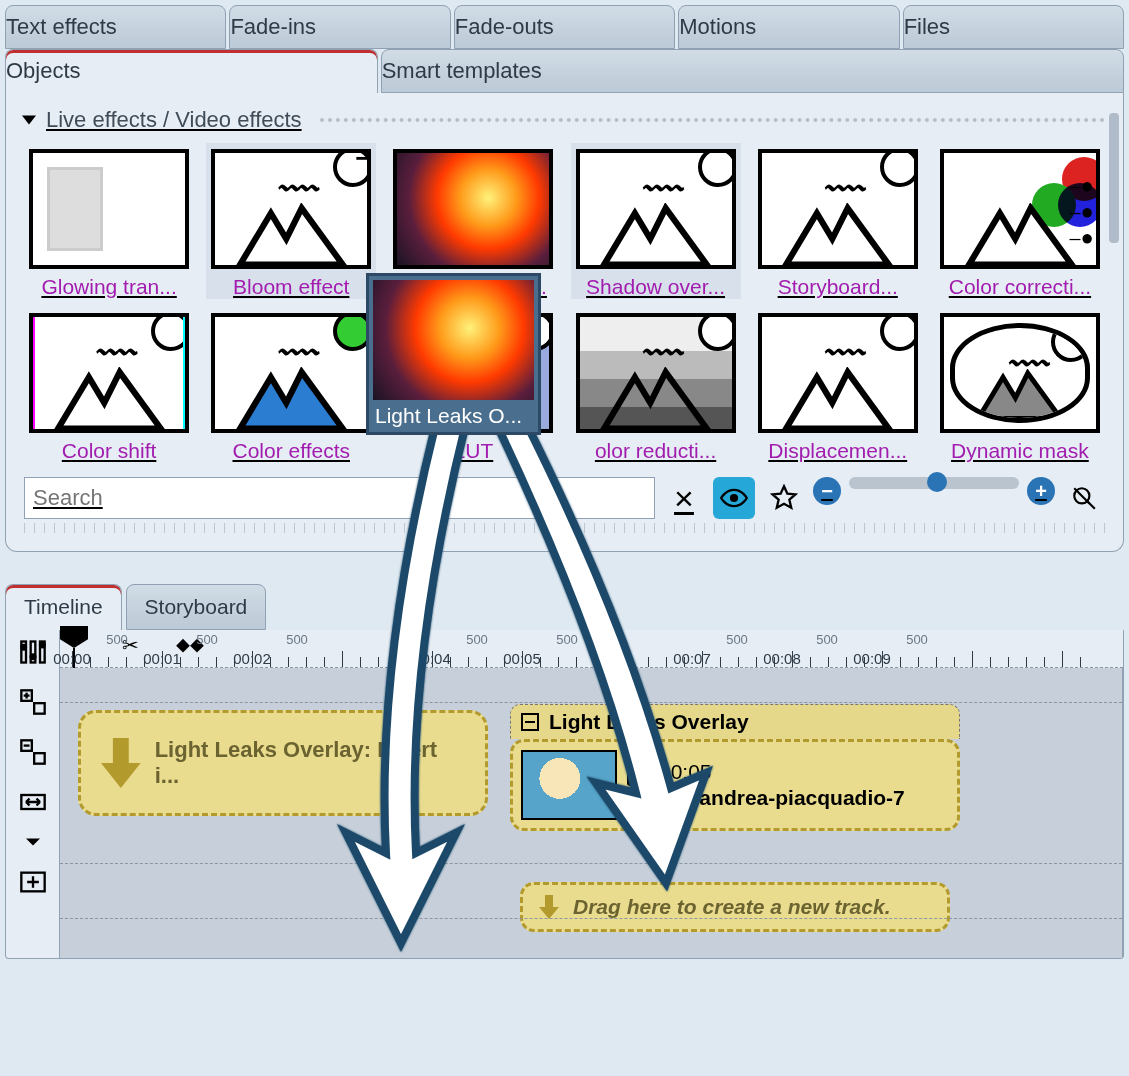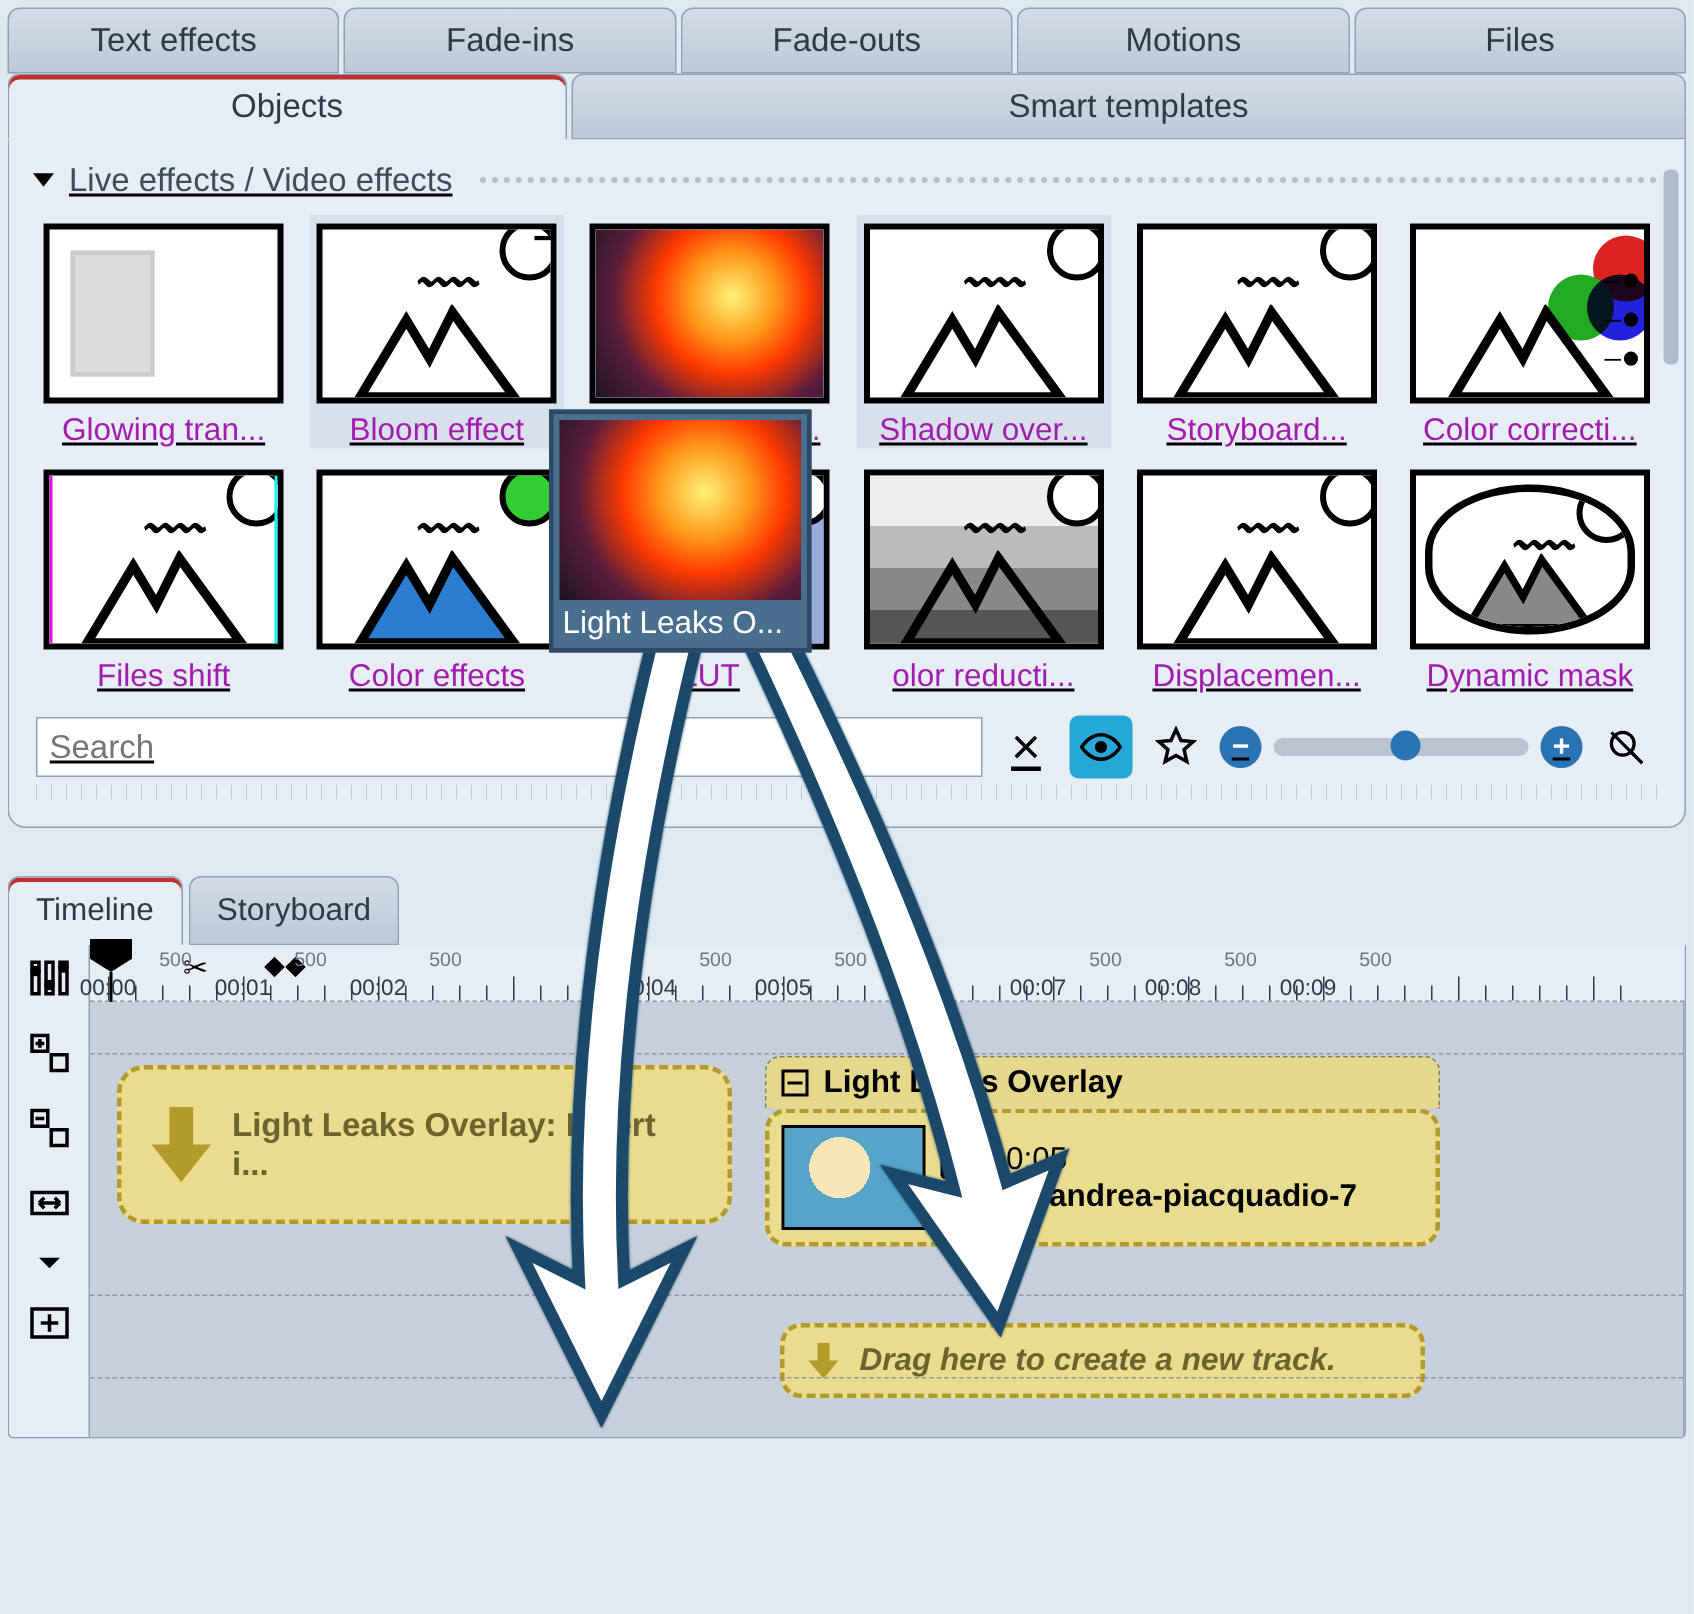--- a/index.html
+++ b/index.html
@@ -1,21 +1,21 @@
 <!DOCTYPE html>
 <html><head>
 <meta charset="utf-8">
 <style>
 * { margin: 0; padding: 0; box-sizing: border-box; font-family: "Segoe UI", Arial, sans-serif; }
 body { background: #dfe9f1; padding: 5px; width: 1129px; }
 
 
 .tab-row { display: flex; gap: 3px; }
 .tab {
-  flex: 1; padding: 8px 0; text-align: center; font-size: 22px; color: #2e3b47;
+  flex: 1; padding: 8px 0; font-size: 22px; color: #2e3b47;
   background: linear-gradient(#d1dce6, #bcc9d6); border: 1px solid #8fa1b3;
   border-radius: 8px 8px 0 0; cursor: pointer;
 }
 .tab.big { flex: 2; }
 .tab.active {
   background: #e6edf4; border-bottom: none; box-shadow: inset 0 3px 0 #c03030;
 }
 
 
 .effects-panel {
@@ -38,21 +38,21 @@
 .effect-label { font-size: 21px; color: #a21caf; white-space: nowrap; overflow: hidden; text-overflow: ellipsis; }
 .effect.hover { background: #d8e1eb; }
 
 
 .mtn { position:absolute; bottom:0; left:5%; width:90%; height:55%; }
 .mtn svg { width:100%; height:100%; }
 .sun { position:absolute; top:-6px; right:-6px; width:40px; height:40px; border:4px solid #000; border-radius:50%; background:#fff;}
 .birds { position:absolute; top:18px; left:42%; font-size:20px; font-weight:bold; }
 
 
-.search-row { display:flex; align-items:center; gap:8px; margin-top:14px; }
+.search-row { display:flex; gap:8px; margin-top:14px; }
 .search-row input {
   flex:1; font-size:22px; padding:6px 8px; border:1px solid #8fa1b3; background:#fff;
 }
 .icon-btn { width:42px; height:42px; display:flex; align-items:center; justify-content:center; font-size:26px; cursor:pointer; border-radius:6px;}
 .icon-btn.on { background:#25a8d8; color:#000; }
 .zoom-slider { width:170px; height:12px; background:#b9c4cf; border-radius:6px; position:relative; }
 .zoom-slider::after { content:""; position:absolute; top:-5px; left:46%; width:20px; height:20px; background:#2a73b5; border-radius:50%; }
 .round-btn { width:28px; height:28px; border-radius:50%; background:#2a73b5; color:#fff; display:flex; align-items:center; justify-content:center; font-weight:bold; font-size:20px; cursor:pointer;}
 .ticks { flex:1; height:14px; background:repeating-linear-gradient(90deg,#93a0ad 0 1px, transparent 1px 10px); opacity:.5; margin-left:4px; }
 
@@ -228,21 +228,21 @@
       <div class="effect">
         <div class="thumb">
           <div style="position:absolute;inset:0;filter:hue-rotate(60deg)"></div>
           <div class="sun"></div>
           <div class="birds">〰〰</div>
           <div class="mtn"><svg viewBox="0 0 100 60">
               <path d="M0 60 L30 10 L45 35 L60 5 L100 60 Z" fill="none" stroke="#000" stroke-width="6"></path>
             </svg></div>
           <div style="position:absolute;inset:0;box-shadow:inset 2px 0 #f0f,inset -2px 0 #0ff"></div>
         </div>
-        <div class="effect-label">Files shift</div>
+        <div class="effect-label">Color shift</div>
       </div>
       <div class="effect">
         <div class="thumb">
           <div class="sun" style="background:#3c3"></div>
           <div class="birds">〰〰</div>
           <div class="mtn"><svg viewBox="0 0 100 60">
               <path d="M0 60 L30 10 L45 35 L60 5 L100 60 Z" fill="#2a7dd1" stroke="#000" stroke-width="6"></path>
             </svg></div>
         </div>
         <div class="effect-label">Color effects</div>

